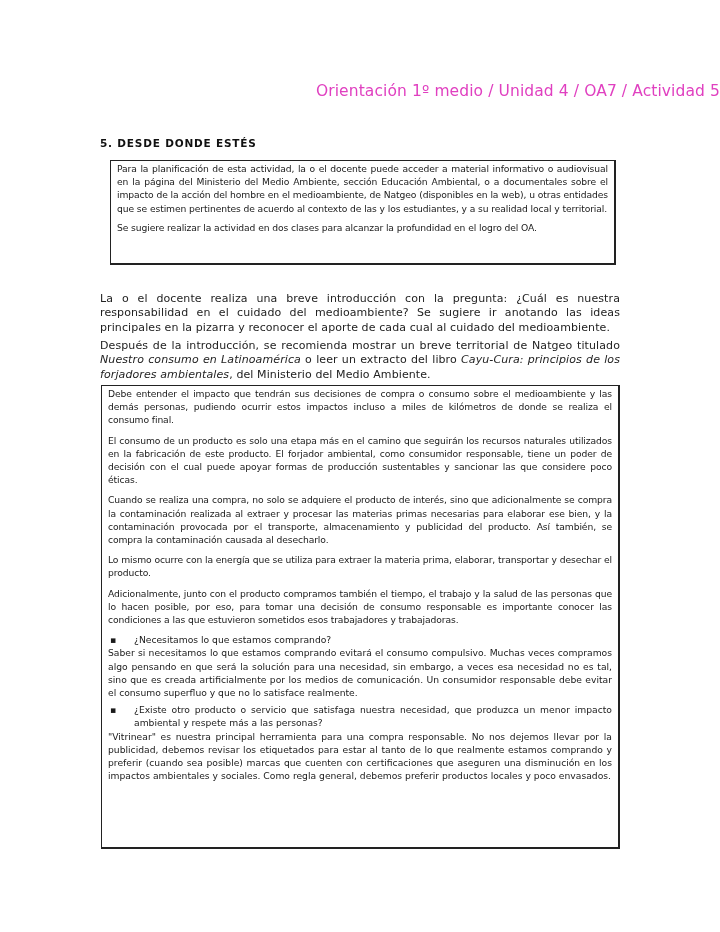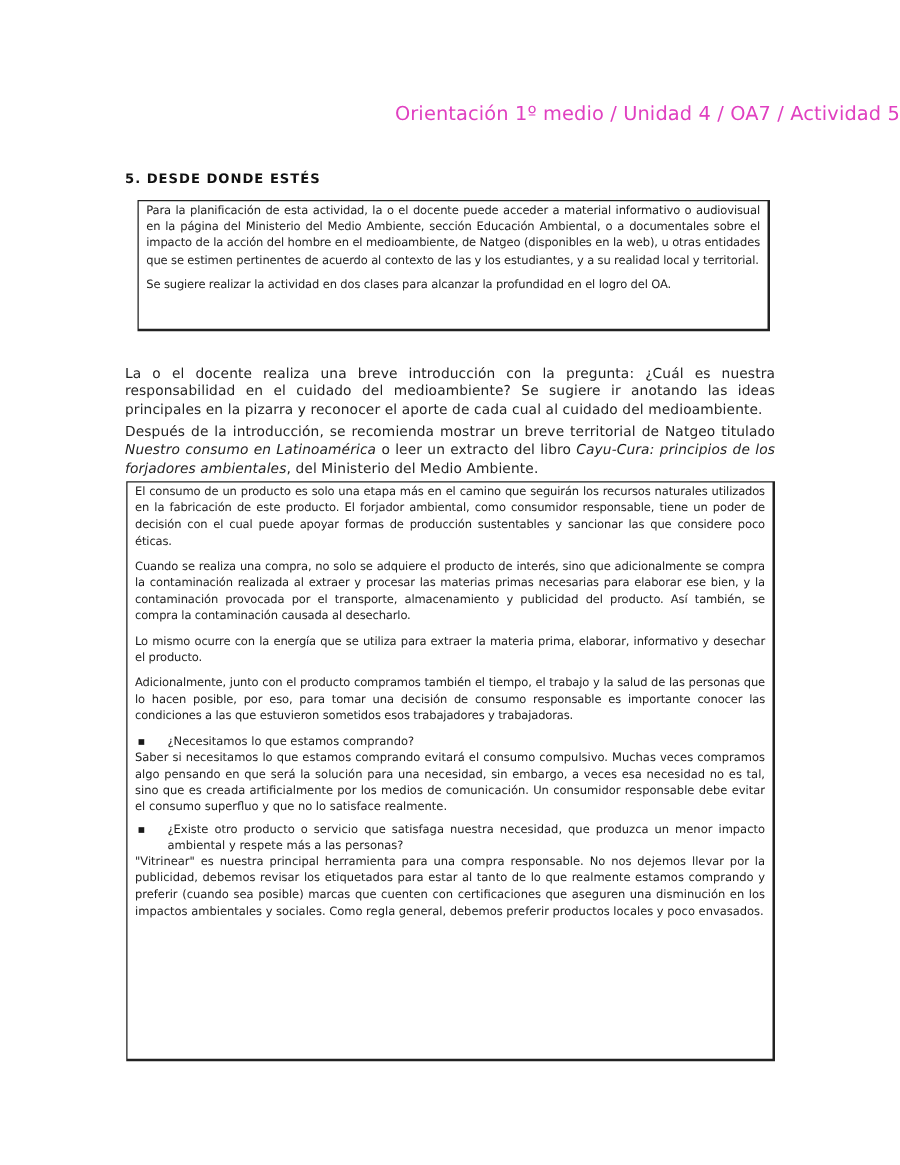--- a/index.html
+++ b/index.html
@@ -63,23 +63,24 @@
 <div class="box1">
   <p class="box-p">Para la planificación de esta actividad, la o el docente puede acceder a material informativo o audiovisual en la página del Ministerio del Medio Ambiente, sección Educación Ambiental, o a documentales sobre el impacto de la acción del hombre en el medioambiente, de Natgeo (disponibles en la web), u otras entidades que se estimen pertinentes de acuerdo al contexto de las y los estudiantes, y a su realidad local y territorial.</p>
   <p class="box-p">Se sugiere realizar la actividad en dos clases para alcanzar la profundidad en el logro del OA.</p>
 </div>
 
 <p class="intro intro1">La o el docente realiza una breve introducción con la pregunta: ¿Cuál es nuestra responsabilidad en el cuidado del medioambiente? Se sugiere ir anotando las ideas principales en la pizarra y reconocer el aporte de cada cual al cuidado del medioambiente.</p>
 
 <p class="intro intro2"><span>Después de la introducción, se recomienda mostrar un breve territorial de Natgeo titulado </span><i>Nuestro consumo en Latinoamérica</i><span> o leer un extracto del libro </span><i>Cayu-Cura: principios de los forjadores ambientales</i><span>, del Ministerio del Medio Ambiente.</span></p>
 
 <div class="box2">
+  <p class="box-p">Debe entender el impacto que tendrán sus decisiones de compra o consumo sobre el medioambiente y las demás personas, pudiendo ocurrir estos impactos incluso a miles de kilómetros de donde se realiza el consumo final.</p>
   <p class="box-p">El consumo de un producto es solo una etapa más en el camino que seguirán los recursos naturales utilizados en la fabricación de este producto. El forjador ambiental, como consumidor responsable, tiene un poder de decisión con el cual puede apoyar formas de producción sustentables y sancionar las que considere poco éticas.</p>
   <p class="box-p">Cuando se realiza una compra, no solo se adquiere el producto de interés, sino que adicionalmente se compra la contaminación realizada al extraer y procesar las materias primas necesarias para elaborar ese bien, y la contaminación provocada por el transporte, almacenamiento y publicidad del producto. Así también, se compra la contaminación causada al desecharlo.</p>
-  <p class="box-p">Lo mismo ocurre con la energía que se utiliza para extraer la materia prima, elaborar, informativo y desechar el producto.</p>
+  <p class="box-p">Lo mismo ocurre con la energía que se utiliza para extraer la materia prima, elaborar, transportar y desechar el producto.</p>
   <p class="box-p">Adicionalmente, junto con el producto compramos también el tiempo, el trabajo y la salud de las personas que lo hacen posible, por eso, para tomar una decisión de consumo responsable es importante conocer las condiciones a las que estuvieron sometidos esos trabajadores y trabajadoras.</p>
   <div class="bullet-row">
     <span class="bullet">▪</span>
     <span class="bullet-text">¿Necesitamos lo que estamos comprando?</span>
   </div>
   <p class="after-bullet">Saber si necesitamos lo que estamos comprando evitará el consumo compulsivo. Muchas veces compramos algo pensando en que será la solución para una necesidad, sin embargo, a veces esa necesidad no es tal, sino que es creada artificialmente por los medios de comunicación. Un consumidor responsable debe evitar el consumo superfluo y que no lo satisface realmente.</p>
   <div class="bullet-row">
     <span class="bullet">▪</span>
     <span class="bullet-text">¿Existe otro producto o servicio que satisfaga nuestra necesidad, que produzca un menor impacto ambiental y respete más a las personas?</span>
   </div>

